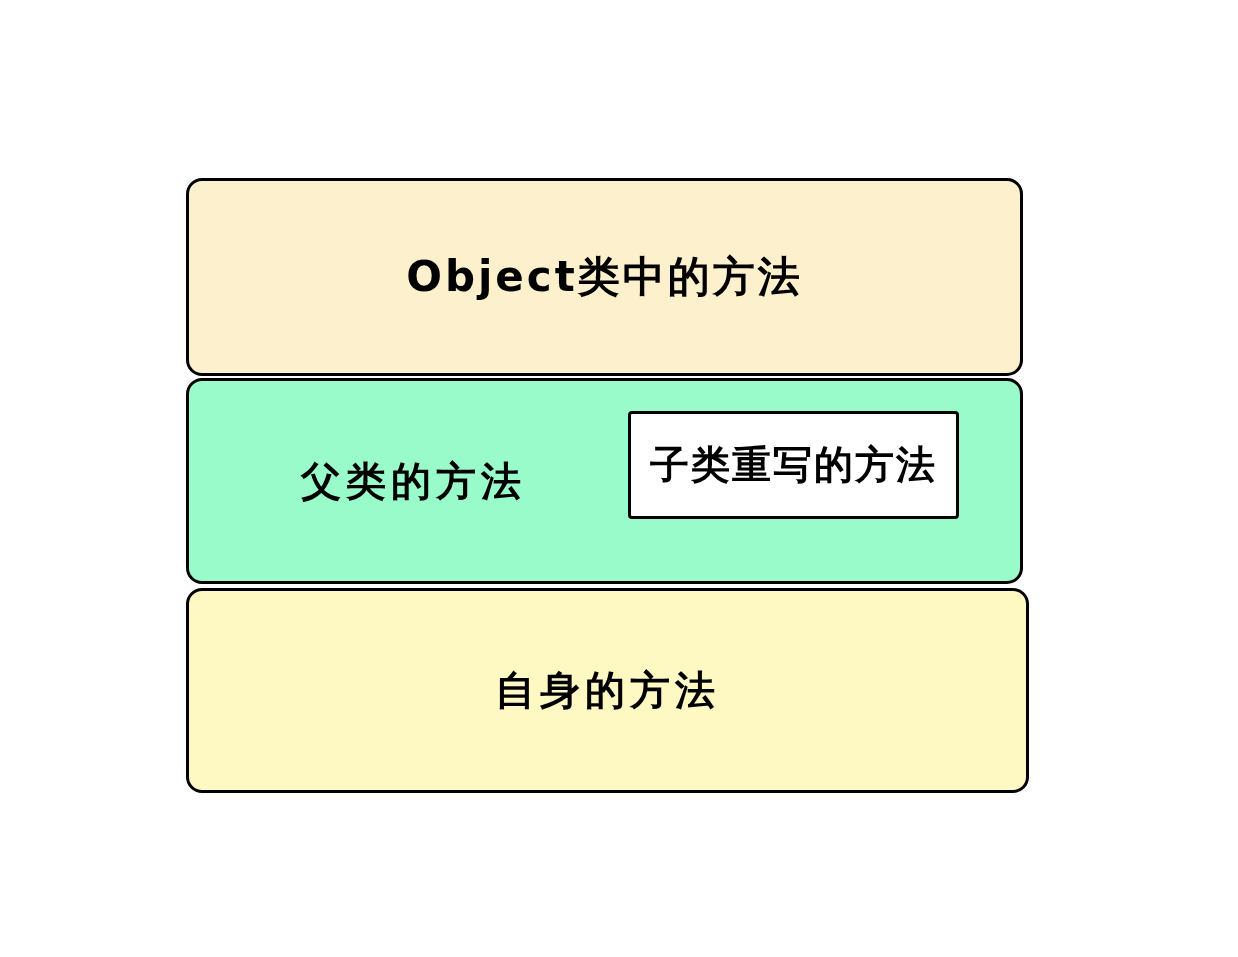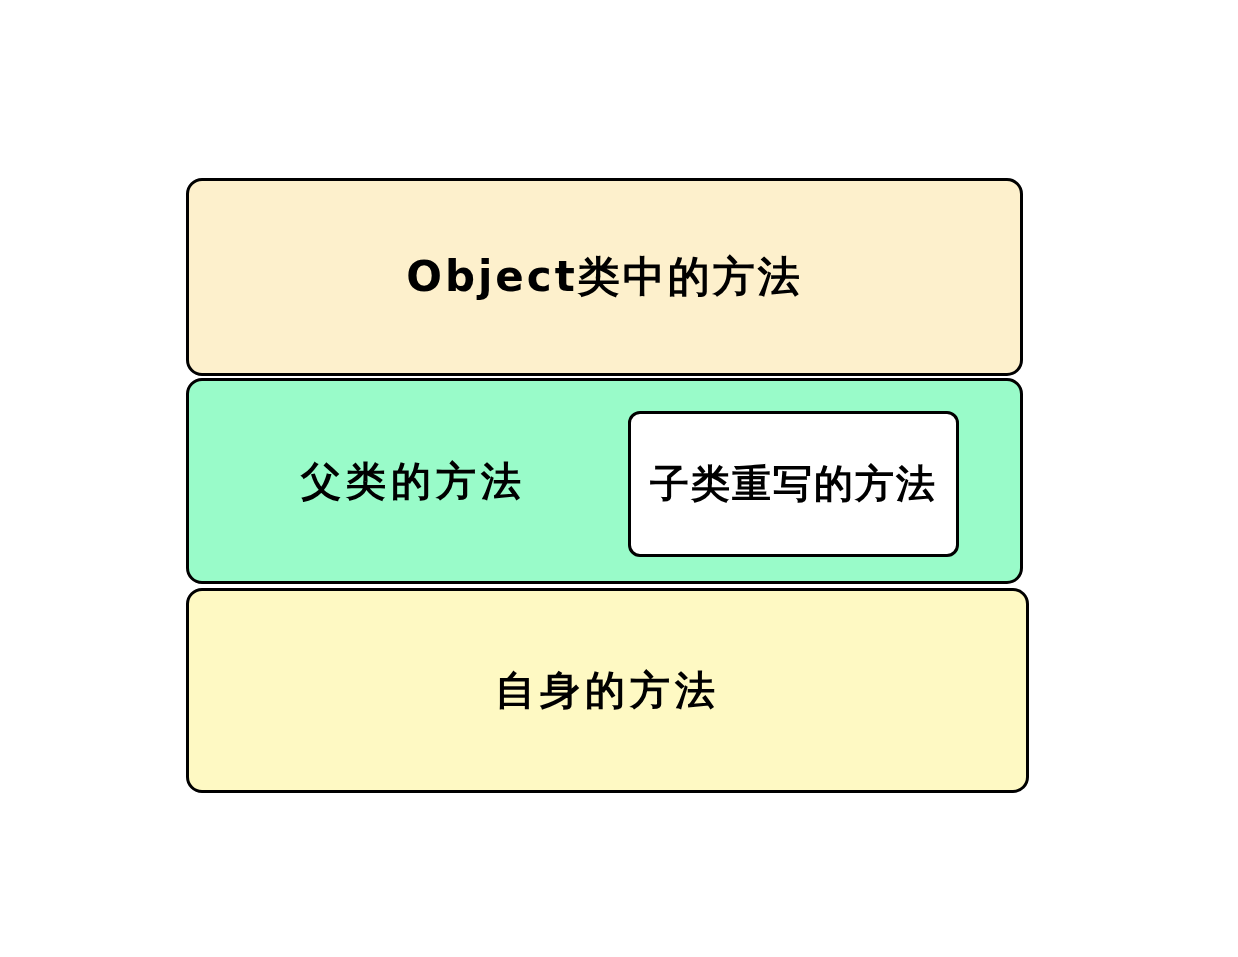--- a/index.html
+++ b/index.html
@@ -49,24 +49,24 @@
     justify-content: flex-start;
   }
   .box-parent .layer-label.parent-label {
     margin-left: 112px;
   }
   .inner-box {
     position: absolute;
     left: 439px;
     top: 30px;
     width: 331px;
-    height: 146px;
+    height: 108px;
     box-sizing: border-box;
     border: 3px solid #000000;
-    border-radius: 12px;
+    border-radius: 4px;
     display: flex;
     align-items: center;
     justify-content: center;
   }
   .inner-box .layer-label {
     font-size: 39px;
     letter-spacing: 2px;
   }
   .box-self {
     top: 588px;

